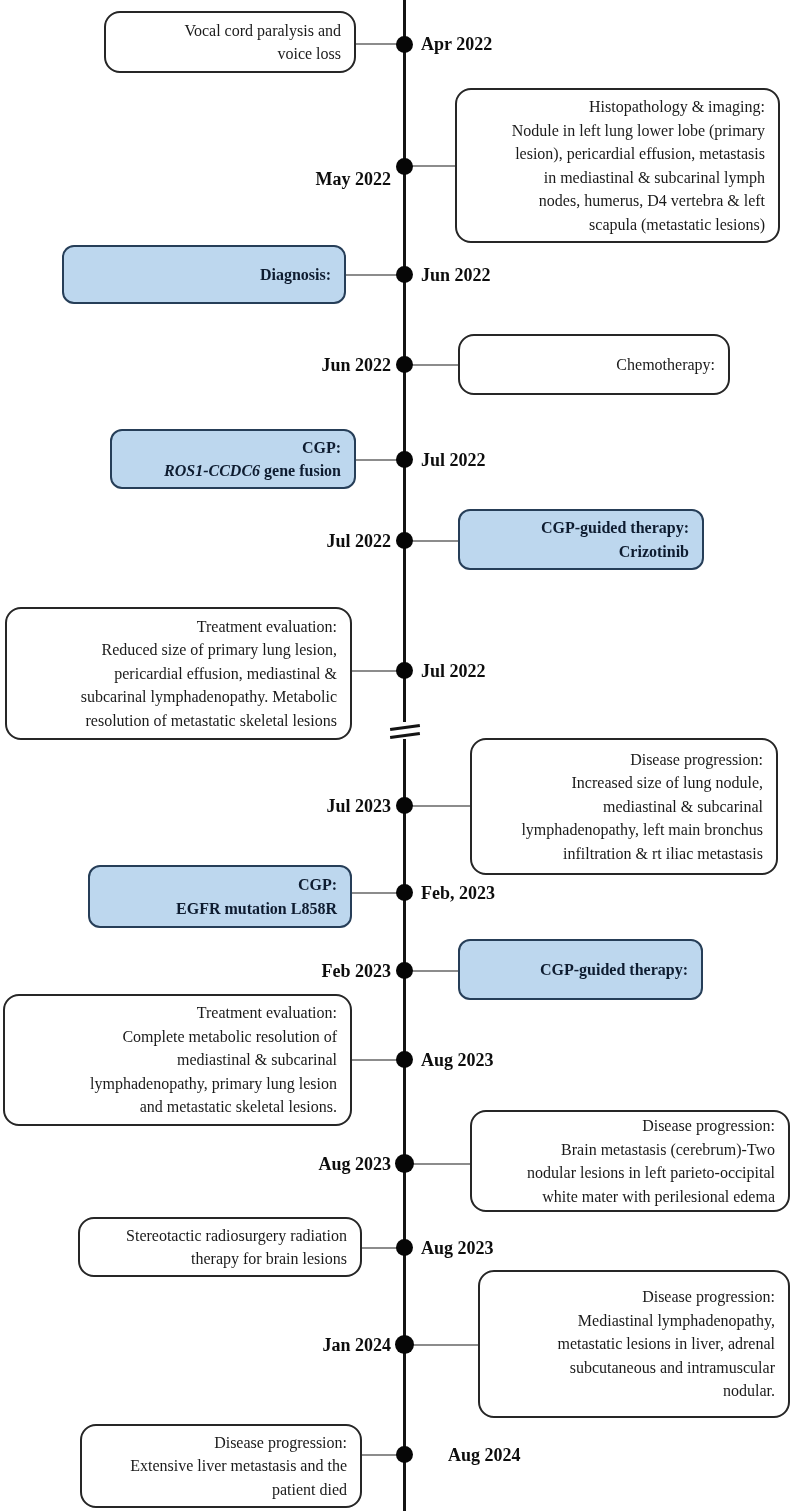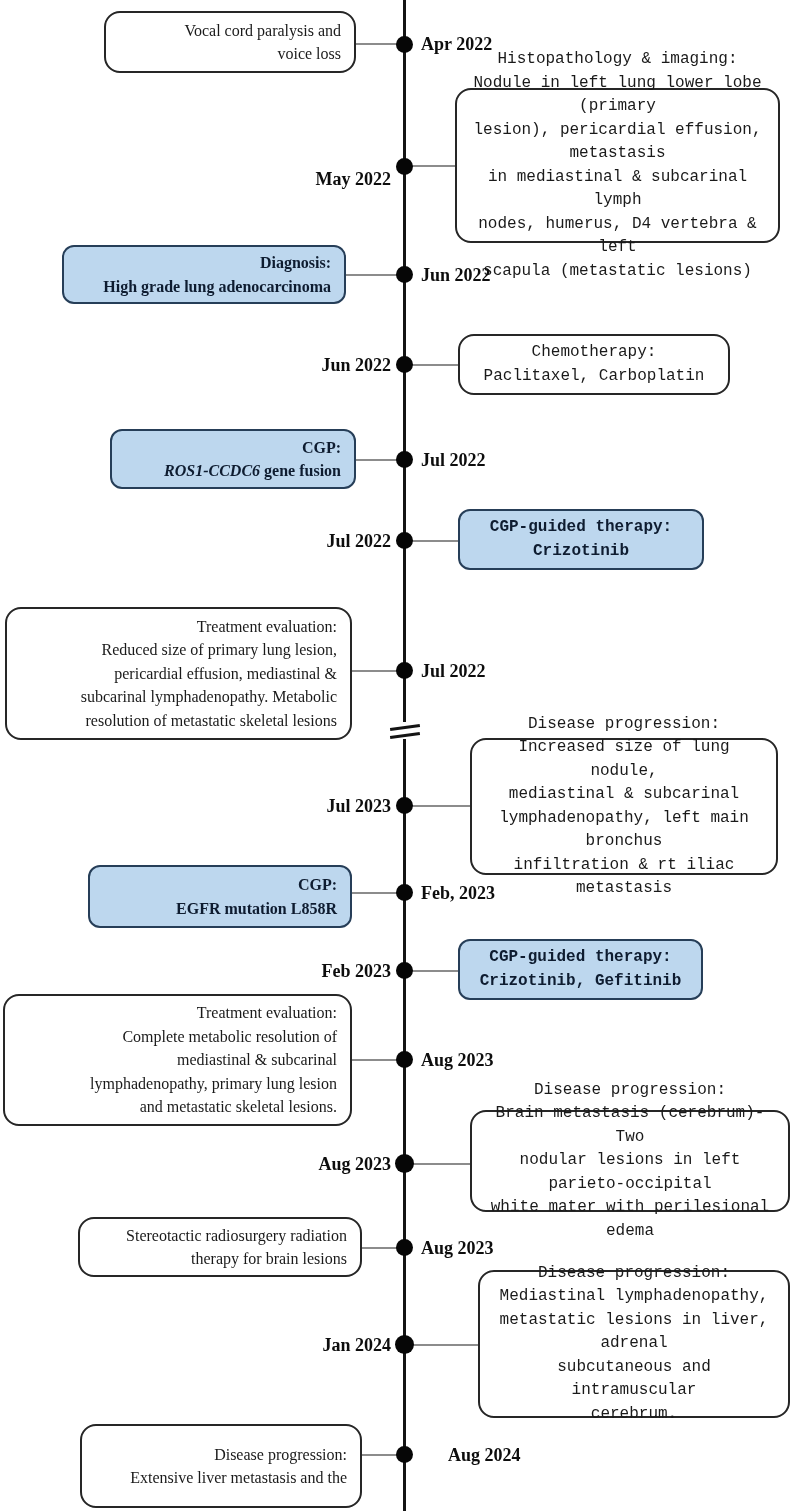--- a/index.html
+++ b/index.html
@@ -16,21 +16,21 @@
   .dright{left:421px;}
   .dleft{right:408px;text-align:right;}
   .box{
     position:absolute;box-sizing:border-box;border:2px solid #262626;border-radius:16px;
     background:#ffffff;font-size:16px;line-height:23.5px;
     display:flex;flex-direction:column;justify-content:center;padding:2px 13px;
   }
   .box .lines{display:block;width:100%;}
   .blue{background:#bdd7ee;border-color:#263e58;border-radius:12px;font-weight:bold;color:#0e1c30;}
   .ar{text-align:right;}
-  .al{text-align:center;font-family:Liberation Mono, monospace;}
+  .al{text-align:right;}
   .line{display:block;}
   em{}
 </style>
 </head>
 <body>
 
 <div class="canvas">
 
   <div class="tline"></div>
 
@@ -57,31 +57,29 @@
         <span class="line">scapula (metastatic lesions)</span>
       </div>
   </div>
 
   <div class="conn" style="left:346px;top:274px;width:57px"></div>
   <div class="dot" style="left:396px;top:266px"></div>
   <div class="date dright" style="top:264px">Jun 2022</div>
   <div class="box blue ar" style="left:62px;top:245px;width:284px;height:59px">
     <div class="lines">
         <span class="line">Diagnosis:</span>
-        <span class="line">High grade lung adenocarcinoma</span>
       </div>
   </div>
 
   <div class="conn" style="left:406px;top:364px;width:52px"></div>
   <div class="dot" style="left:396px;top:356px"></div>
   <div class="date dleft" style="top:354px">Jun 2022</div>
   <div class="box al" style="left:458px;top:334px;width:272px;height:61px">
     <div class="lines">
         <span class="line">Chemotherapy:</span>
-        <span class="line">Paclitaxel,  Carboplatin</span>
       </div>
   </div>
 
   <div class="conn" style="left:356px;top:459px;width:47px"></div>
   <div class="dot" style="left:396px;top:451px"></div>
   <div class="date dright" style="top:449px">Jul 2022</div>
   <div class="box blue ar" style="left:110px;top:429px;width:246px;height:60px">
     <div class="lines">
       <span class="line">CGP:</span>
       <span class="line"><em>ROS1-CCDC6</em><span> gene fusion</span></span>
@@ -137,21 +135,20 @@
         <span class="line">EGFR mutation L858R</span>
       </div>
   </div>
 
   <div class="conn" style="left:406px;top:970px;width:52px"></div>
   <div class="dot" style="left:396px;top:962px"></div>
   <div class="date dleft" style="top:960px">Feb 2023</div>
   <div class="box blue al" style="left:458px;top:939px;width:245px;height:61px">
     <div class="lines">
         <span class="line">CGP-guided therapy:</span>
-        <span class="line">Crizotinib, Gefitinib</span>
       </div>
   </div>
 
   <div class="conn" style="left:352px;top:1059px;width:51px"></div>
   <div class="dot" style="left:396px;top:1051px"></div>
   <div class="date dright" style="top:1049px">Aug 2023</div>
   <div class="box ar" style="left:3px;top:994px;width:349px;height:132px">
     <div class="lines">
         <span class="line">Treatment evaluation:</span>
         <span class="line">Complete metabolic resolution of</span>
@@ -185,27 +182,28 @@
 
   <div class="conn" style="left:406px;top:1344px;width:72px"></div>
   <div class="dot" style="left:395px;top:1335px;width:19px;height:19px"></div>
   <div class="date dleft" style="top:1334px">Jan 2024</div>
   <div class="box al" style="left:478px;top:1270px;width:312px;height:148px">
     <div class="lines">
         <span class="line">Disease progression:</span>
         <span class="line">Mediastinal lymphadenopathy,</span>
         <span class="line">metastatic lesions in liver, adrenal</span>
         <span class="line">subcutaneous and intramuscular</span>
-        <span class="line">cerebrum.</span>
+        <span class="line">nodular.</span>
       </div>
   </div>
 
   <div class="conn" style="left:362px;top:1454px;width:41px"></div>
   <div class="dot" style="left:396px;top:1446px"></div>
   <div class="date dright" style="top:1444px;left:448px">Aug 2024</div>
   <div class="box ar" style="left:80px;top:1424px;width:282px;height:84px">
     <div class="lines">
         <span class="line">Disease progression:</span>
         <span class="line">Extensive liver metastasis and the</span>
+        <span class="line">patient died</span>
       </div>
   </div>
 
 </div>
 
 </body></html>

